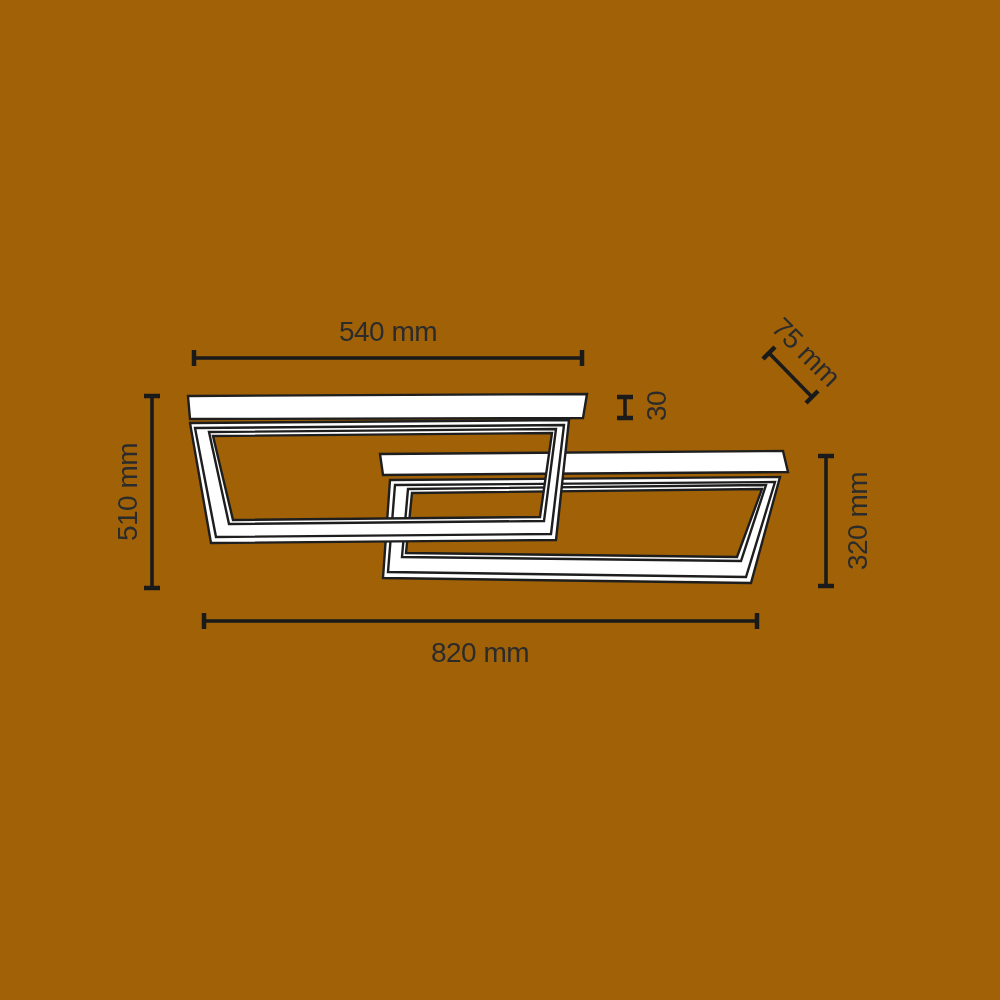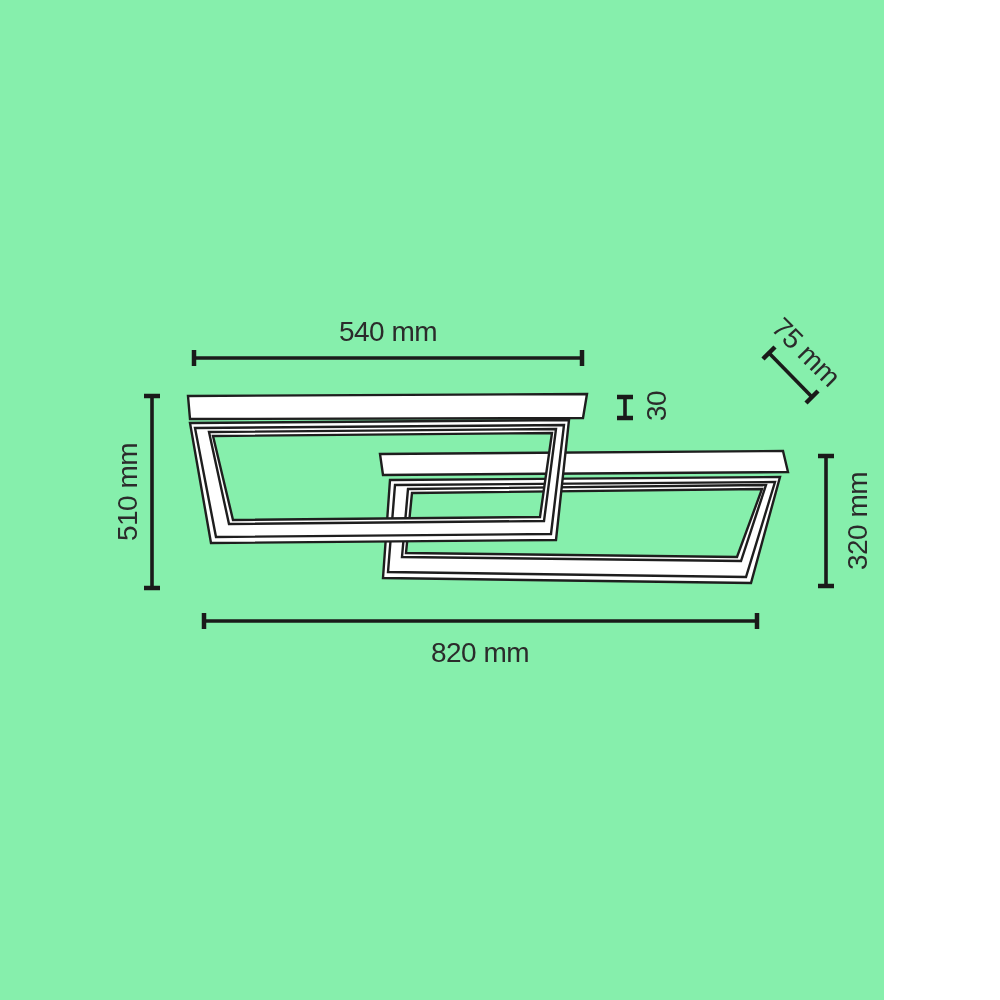--- a/index.html
+++ b/index.html
@@ -2,23 +2,23 @@
 <html><head>
 <meta charset="utf-8">
 <style>
   html, body {
     margin: 0;
     padding: 0;
     background: #ffffff;
   }
   #stage {
     position: relative;
-    width: 884px;
+    width: 1000px;
     height: 1000px;
-    background: #86efac;
+    background: #a16207;
     overflow: hidden;
   }
   svg {
     position: absolute;
     left: 0;
     top: 0;
   }
   .dim-text {
     font-family: "Liberation Sans", sans-serif;
     font-size: 28px;

